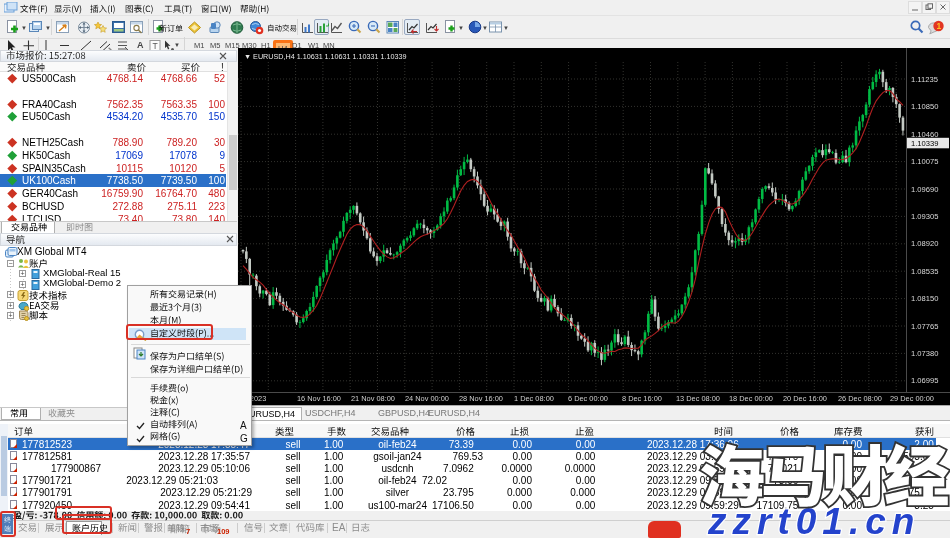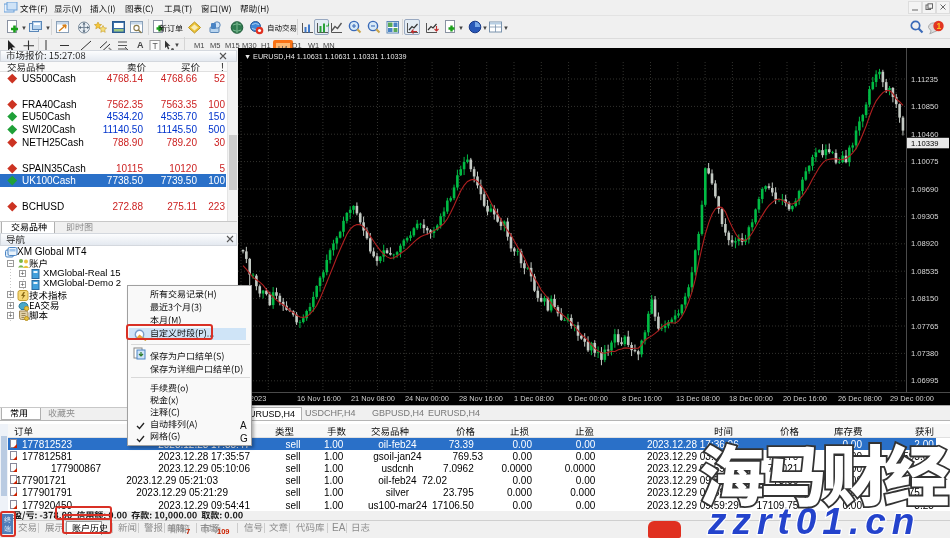--- a/index.html
+++ b/index.html
@@ -298,54 +298,68 @@
       <span class="mwv" style="right:29px;color:#cc2222">7563.35</span>
       <span class="mwv" style="right:1px;color:#cc2222">100</span>
     </div>
 <div class="mwrow" style="top:38.4px;height:12.8px;">
       <span class="mwic up"></span>
       <span class="mwsym" style="color:#000">EU50Cash</span>
       <span class="mwv" style="right:83px;color:#0033cc">4534.20</span>
       <span class="mwv" style="right:29px;color:#0033cc">4535.70</span>
       <span class="mwv" style="right:1px;color:#0033cc">150</span>
     </div>
-<div class="mwrow" style="top:51.2px;height:12.8px;">
-      <span class="mwic up"></span>
-      <span class="mwsym" style="color:#000">SWI20Cash</span>
-      <span class="mwv" style="right:83px;color:#0033cc">11140.50</span>
-      <span class="mwv" style="right:29px;color:#0033cc">11145.50</span>
-      <span class="mwv" style="right:1px;color:#0033cc">500</span>
-    </div>
 <div class="mwrow" style="top:64.0px;height:12.8px;">
       <span class="mwic dn"></span>
       <span class="mwsym" style="color:#000">NETH25Cash</span>
       <span class="mwv" style="right:83px;color:#cc2222">788.90</span>
       <span class="mwv" style="right:29px;color:#cc2222">789.20</span>
       <span class="mwv" style="right:1px;color:#cc2222">30</span>
+    </div>
+<div class="mwrow" style="top:76.8px;height:12.8px;">
+      <span class="mwic up"></span>
+      <span class="mwsym" style="color:#000">HK50Cash</span>
+      <span class="mwv" style="right:83px;color:#0033cc">17069</span>
+      <span class="mwv" style="right:29px;color:#0033cc">17078</span>
+      <span class="mwv" style="right:1px;color:#0033cc">9</span>
     </div>
 <div class="mwrow" style="top:89.6px;height:12.8px;">
       <span class="mwic dn"></span>
       <span class="mwsym" style="color:#000">SPAIN35Cash</span>
       <span class="mwv" style="right:83px;color:#cc2222">10115</span>
       <span class="mwv" style="right:29px;color:#cc2222">10120</span>
       <span class="mwv" style="right:1px;color:#cc2222">5</span>
     </div>
 <div class="mwrow sel" style="top:102.4px;height:12.8px;">
       <span class="mwic up"></span>
       <span class="mwsym" style="color:#fff">UK100Cash</span>
       <span class="mwv" style="right:83px;color:#fff">7738.50</span>
       <span class="mwv" style="right:29px;color:#fff">7739.50</span>
       <span class="mwv" style="right:1px;color:#fff">100</span>
     </div>
+<div class="mwrow" style="top:115.2px;height:12.8px;">
+      <span class="mwic dn"></span>
+      <span class="mwsym" style="color:#000">GER40Cash</span>
+      <span class="mwv" style="right:83px;color:#cc2222">16759.90</span>
+      <span class="mwv" style="right:29px;color:#cc2222">16764.70</span>
+      <span class="mwv" style="right:1px;color:#cc2222">480</span>
+    </div>
 <div class="mwrow" style="top:128.0px;height:12.8px;">
       <span class="mwic dn"></span>
       <span class="mwsym" style="color:#000">BCHUSD</span>
       <span class="mwv" style="right:83px;color:#cc2222">272.88</span>
       <span class="mwv" style="right:29px;color:#cc2222">275.11</span>
       <span class="mwv" style="right:1px;color:#cc2222">223</span>
+    </div>
+<div class="mwrow" style="top:140.8px;height:12.8px;">
+      <span class="mwic dn"></span>
+      <span class="mwsym" style="color:#000">LTCUSD</span>
+      <span class="mwv" style="right:83px;color:#cc2222">73.40</span>
+      <span class="mwv" style="right:29px;color:#cc2222">73.80</span>
+      <span class="mwv" style="right:1px;color:#cc2222">140</span>
     </div>
 </div>
 <div id="mwsb">
     <div class="thumb"></div>
   </div>
 <div id="mwtabs">
     <span class="ptab on" style="left:1px;width:54px"></span>
   </div>
 
 <div id="navhead"></div>
@@ -864,21 +878,21 @@
 <text x="438" y="353" font-family="Liberation Sans, sans-serif" font-size="7.4" fill="#D0D0D0">13 Dec 08:00</text>
 <text x="491" y="353" font-family="Liberation Sans, sans-serif" font-size="7.4" fill="#D0D0D0">18 Dec 00:00</text>
 <text x="545" y="353" font-family="Liberation Sans, sans-serif" font-size="7.4" fill="#D0D0D0">20 Dec 16:00</text>
 <text x="600" y="353" font-family="Liberation Sans, sans-serif" font-size="7.4" fill="#D0D0D0">26 Dec 08:00</text>
 <text x="652" y="353" font-family="Liberation Sans, sans-serif" font-size="7.4" fill="#D0D0D0">29 Dec 00:00</text>
 <text x="6" y="10.5" font-family="Liberation Sans, sans-serif" font-size="7.2" fill="#E8E8E8">▼  EURUSD,H4  1.10631 1.10631 1.10331 1.10339</text>
 </svg>
 <div id="ctabs">
   <span class="ctab on" style="left:1px;padding:0 6px 0 3px">EURUSD,H4</span>
   <span class="ctab" style="left:63px">USDCHF,H4</span>
-  <span class="ctab" style="left:130px">GBPUSD,H4</span>
+  <span class="ctab" style="left:136px">GBPUSD,H4</span>
   <span class="ctab" style="left:186px">EURUSD,H4</span>
 </div>
 
 <div id="term"></div>
 <div id="thead">
   
 </div>
 <div class="trow sel" style="top:438.0px;height:12.2px;">
     <span class="tic"></span>
     <span class="tc" style="left:14px;">177812523</span>
@@ -919,37 +933,37 @@
     <span class="tr" style="right:462.3px;">7.0962</span>
     <span class="tr" style="right:404px;">0.0000</span>
     <span class="tr" style="right:340.7px;">0.0000</span>
     <span class="tr" style="right:197.3px;">2023.12.29 05:59:10</span>
     <span class="tr" style="right:137.7px;">7.1021</span>
     <span class="tr" style="right:74px;">0.00</span>
     <span class="tr" style="right:2.2px;">-83.11</span>
   </div>
 <div class="trow" style="top:474.6px;height:12.2px;">
     <span class="tic"></span>
-    <span class="tc" style="left:8px;">177901721</span>
+    <span class="tc" style="left:14px;">177901721</span>
     <span class="tr" style="right:718px;">2023.12.29 05:21:03</span>
     <span class="tcc" style="left:255px;width:60px;">sell</span>
     <span class="tr" style="right:592.6px;">1.00</span>
     <span class="tcc" style="left:347px;width:85px;">oil-feb24</span>
     <span class="tr" style="right:489px;">72.02</span>
     <span class="tr" style="right:404px;">0.00</span>
     <span class="tr" style="right:340.7px;">0.00</span>
     <span class="tr" style="right:197.3px;">2023.12.29 09:59:10</span>
     <span class="tr" style="right:137.7px;">73.06</span>
     <span class="tr" style="right:74px;">0.00</span>
     <span class="tr" style="right:2.2px;">-104.00</span>
   </div>
 <div class="trow" style="top:486.8px;height:12.2px;">
     <span class="tic"></span>
     <span class="tc" style="left:14px;">177901791</span>
-    <span class="tr" style="right:708px;">2023.12.29 05:21:29</span>
+    <span class="tr" style="right:684px;">2023.12.29 05:21:29</span>
     <span class="tcc" style="left:255px;width:60px;">sell</span>
     <span class="tr" style="right:592.6px;">1.00</span>
     <span class="tcc" style="left:347px;width:85px;">silver</span>
     <span class="tr" style="right:462.3px;">23.795</span>
     <span class="tr" style="right:404px;">0.000</span>
     <span class="tr" style="right:340.7px;">0.000</span>
     <span class="tr" style="right:197.3px;">2023.12.29 09:59:21</span>
     <span class="tr" style="right:137.7px;">23.87</span>
     <span class="tr" style="right:74px;">0.00</span>
     <span class="tr" style="right:2.2px;">-375.00</span>

